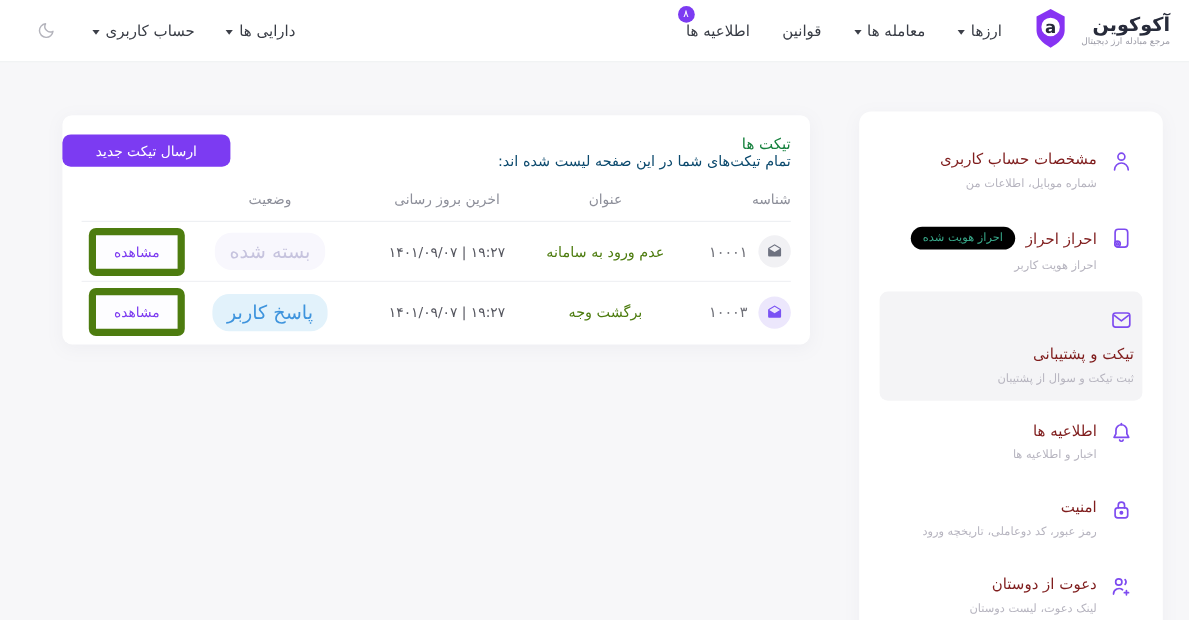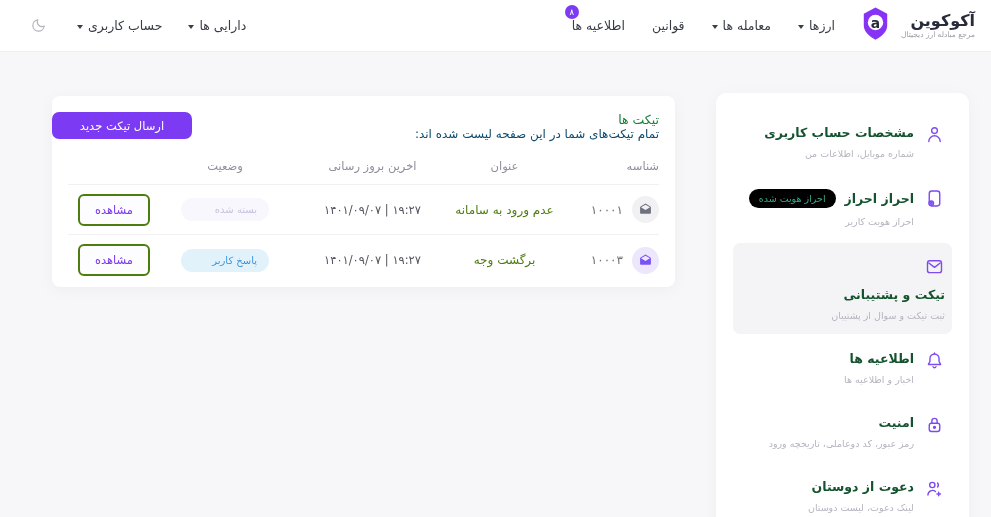--- a/index.html
+++ b/index.html
@@ -57,21 +57,21 @@
   .side-item {
     display: flex; align-items: flex-start; gap: 10px;
     padding: 14px 7px 13px 10px; border-radius: 7px; cursor: pointer;
     margin-bottom: 3px;
   }
   .side-item.active { background: #f4f4f6; flex-direction: column; }
   .side-icon { flex: 0 0 auto; width: 21px; height: 21px; margin-top: -1px; }
   .side-icon svg { width: 21px; height: 21px; display: block; }
   .side-text { flex: 1; }
   .side-title-row { display: flex; align-items: center; gap: 9px; }
-  .side-title { font-size: 12.5px; color: #14532d; font-weight: 700; }
+  .side-title { font-size: 12.5px; color: #7f1d1d; font-weight: 400; }
   .side-sub { font-size: 9.5px; color: #b6b4bf; margin-top: 8px; }
   .side-badge {
     background: #000000; color: #38a98a; font-size: 9.5px;
     padding: 4px 10px; border-radius: 11px; white-space: nowrap;
   }
 
   
   .tickets-card {
     width: 623px; background: #fff; border-radius: 8px; margin-top: 3px;
     box-shadow: 0 3px 14px rgba(130,130,160,.07);
@@ -107,28 +107,28 @@
   .env-gray { background: #f1f1f4; }
   .env-gray svg path { fill: #6e7280; }
   .env-purple { background: #ece7fc; }
   .env-purple svg path { fill: #7a52f4; }
 
   .ticket-id { font-size: 12px; color: #6f7078; }
   .ticket-title { font-size: 12px; color: #4d7c0f; }
   .ticket-date { font-size: 11.5px; color: #54555e; direction: ltr; unicode-bidi: isolate; }
 
   .status-pill {
-    min-width: 88px; text-align: right; font-size: 10px;
+    min-width: 88px; text-align: left; font-size: 16px;
     padding: 6px 12px; border-radius: 14px; white-space: nowrap;
   }
   .status-closed { background: #f8f7fd; color: #c6c3de; }
   .status-reply { background: #e2f2fb; color: #3e94dd; }
 
   .view-btn {
-    background: #fdfdff; border: 2px solid #4d7c0f; color: #7c3af0;
+    background: #fdfdff; border: 6px solid #4d7c0f; color: #7c3af0;
     font-size: 11.5px; padding: 7px 15px; border-radius: 6px; cursor: pointer;
     font-family: inherit;
   }
 </style>
 </head>
 <body>
 
 <div class="page">
 
   <header class="navbar">

